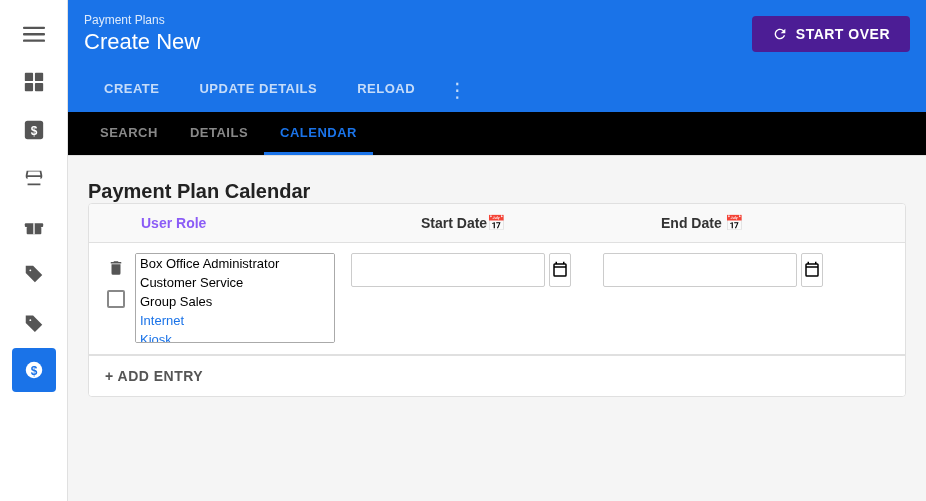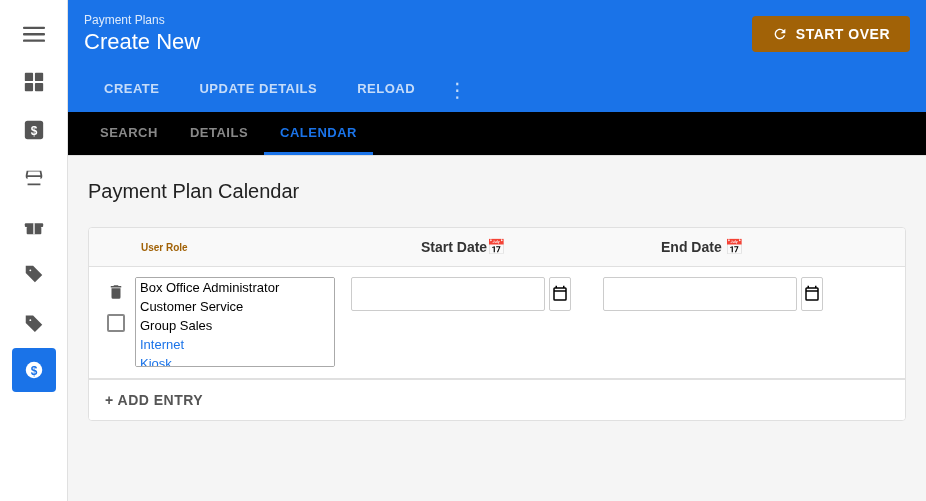--- a/index.html
+++ b/index.html
@@ -52,21 +52,21 @@
       color: rgba(255,255,255,0.85);
       font-size: 12px;
       margin-bottom: 2px;
     }
     .page-title {
       color: #fff;
       font-size: 22px;
       font-weight: normal;
     }
     .start-over-btn {
-      background: #a16207;
+      background: #4c1d95;
       color: #fff;
       border: none;
       border-radius: 4px;
       padding: 10px 20px;
       font-size: 14px;
       font-weight: bold;
       cursor: pointer;
       display: flex;
       align-items: center;
       gap: 8px;
@@ -123,45 +123,44 @@
 
     
     .content {
       flex: 1;
       background: #f5f5f5;
       padding: 24px 20px;
       overflow-y: auto;
     }
     .section-title {
       font-size: 20px;
-      font-weight: normal;
+      font-weight: bold;
       color: #222;
-      margin-bottom: 24px;
     }
 
     
     .calendar-table {
       background: #fff;
       border: 1px solid #e0e0e0;
       border-radius: 4px;
       overflow: hidden;
     }
     .table-header {
       display: flex;
       align-items: center;
       padding: 10px 16px;
       background: #f9f9f9;
       border-bottom: 1px solid #e0e0e0;
       gap: 0;
     }
     .col-user-role {
       width: 280px;
-      font-size: 10px;
-      font-weight: bold;
-      color: #a16207;
+      font-size: 14px;
+      font-weight: bold;
+      color: #8b5cf6;
       display: flex;
       align-items: center;
       gap: 4px;
     }
     .col-start-date {
       width: 240px;
       font-size: 14px;
       font-weight: bold;
       color: #333;
       display: flex;

